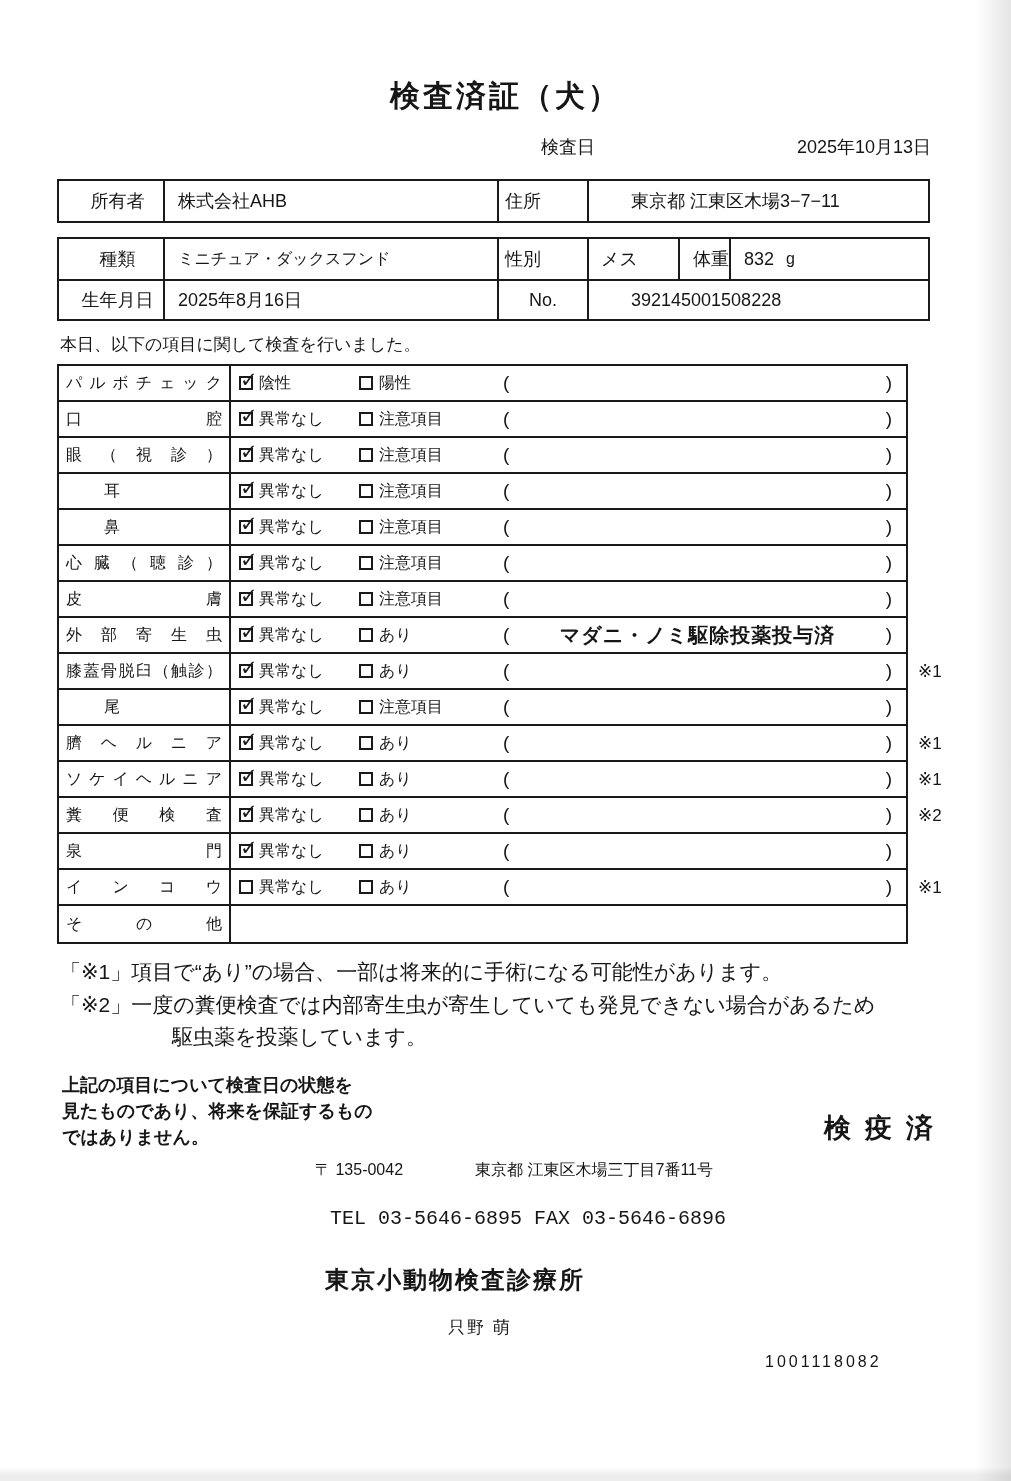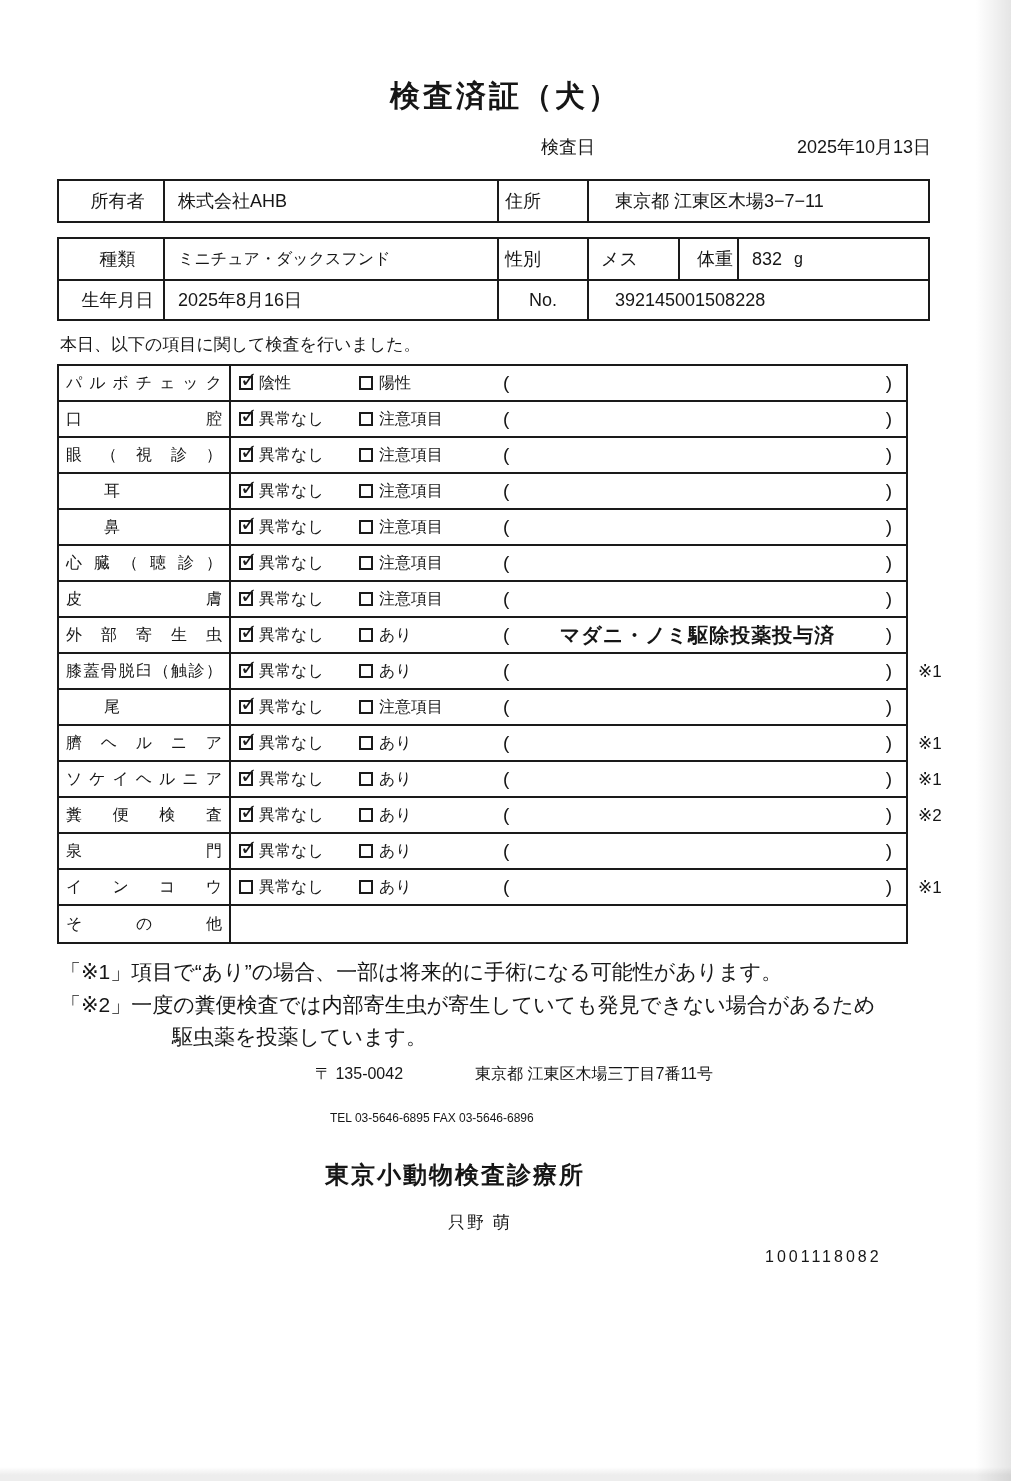--- a/index.html
+++ b/index.html
@@ -23,22 +23,22 @@
   .tbl-gap { margin-top:14px; }
   .tbl-row { display:flex; height:40px; align-items:stretch; }
   .tbl-row + .tbl-row { border-top:2px solid #1a1a1a; }
   .cell { display:flex; align-items:center; border-right:2px solid #1a1a1a; font-size:18px;padding-left:13px; }
   .cell.last { border-right:none; }
   .w-label1 { width:106px; justify-content:center; }
   .w-val1 { width:334px; }
   .w-label2 { width:90px; padding-left:6px; }
   .w-label2.center { padding-left:0; justify-content:center; }
   .w-sex { width:91px; padding-left:12px; }
-  .w-wlabel { width:59px; justify-content:center; }
-  .w-val2 { flex:1; padding-left:26px; }
+  .w-wlabel { width:51px; justify-content:center; }
+  .w-val2 { flex:1; padding-left:26px;margin-left:16px; }
   .w-weight { flex:1; justify-content:flex-start; gap:12px; padding-right:14px; }
 
   .intro { margin:12px 0 8px 60px; font-size:17px; }
 
   .insp-wrap { margin-left:57px; width:851px;border-radius:11px; }
   .insp-table { border:2px solid #1a1a1a; }
   .insp-repeat { display:contents; }
   .insp-row { display:flex; align-items:center; height:36px; border-bottom:2px solid #1a1a1a; position:relative; }
   .insp-row.no-border { border-bottom:none; }
   .item-cell { width:172px; align-self:stretch; display:flex; align-items:center; border-right:2px solid #1a1a1a; padding:0 7px; }
@@ -56,21 +56,21 @@
   .note { position:absolute; left:calc(100% + 12px); top:50%; transform:translateY(-50%); font-size:17px; white-space:nowrap; }
 
   .footnotes { margin:12px 0 0 60px; font-size:21px; line-height:1.55; }
   .fn-indent { padding-left:112px; }
 
   .bottom-row { display:flex; margin:18px 0 0 62px; width:885px; }
   .disclaimer { font-size:18px; font-weight:700; line-height:1.45; }
   .stamp { margin-left:auto; align-self:flex-end; margin-bottom:4px; font-size:27px; font-weight:600; letter-spacing:14px; white-space:nowrap; }
 
   .addr-row { display:flex; gap:72px; margin:10px 0 0 315px; font-size:16px; }
-  .tel-row { margin:26px 0 0 330px; font-size:12px; font-family:Liberation Sans, sans-serif; }
+  .tel-row { margin:26px 0 0 330px; font-size:20px; font-family:Liberation Mono, monospace; }
   .clinic { margin:34px 0 0 325px; font-size:24px; font-weight:600; letter-spacing:2px; }
   .examiner { margin:20px 0 0 448px; font-size:17px; letter-spacing:2px; }
   .serial { margin:14px 0 0 765px; font-size:16px; letter-spacing:3px; }
 </style>
 </head>
 <body>
 
 <div class="page">
 
   <div class="doc-title">検査済証（犬）</div>
@@ -424,20 +424,28 @@
       </div>
     </div>
   </div>
 
   <div class="footnotes">
     <div>「※1」項目で“あり”の場合、一部は将来的に手術になる可能性があります。</div>
     <div>「※2」一度の糞便検査では内部寄生虫が寄生していても発見できない場合があるため</div>
     <div class="fn-indent">駆虫薬を投薬しています。</div>
   </div>
 
+  <div class="bottom-row">
+    <div class="disclaimer">
+      <div>上記の項目について検査日の状態を</div>
+      <div>見たものであり、将来を保証するもの</div>
+      <div>ではありません。</div>
+    </div>
+    <div class="stamp">検疫済</div>
+  </div>
 
   <div class="addr-row">
     <span>〒 135-0042</span>
     <span>東京都 江東区木場三丁目7番11号</span>
   </div>
 
   <div class="tel-row">TEL 03-5646-6895  FAX 03-5646-6896</div>
 
   <div class="clinic">東京小動物検査診療所</div>
 

